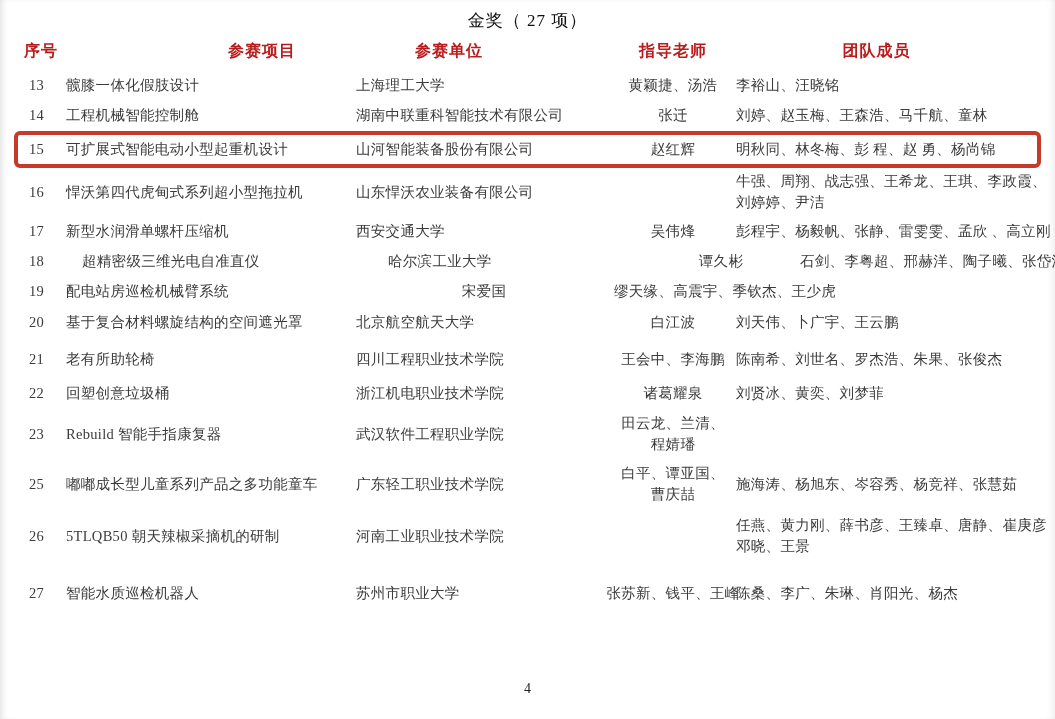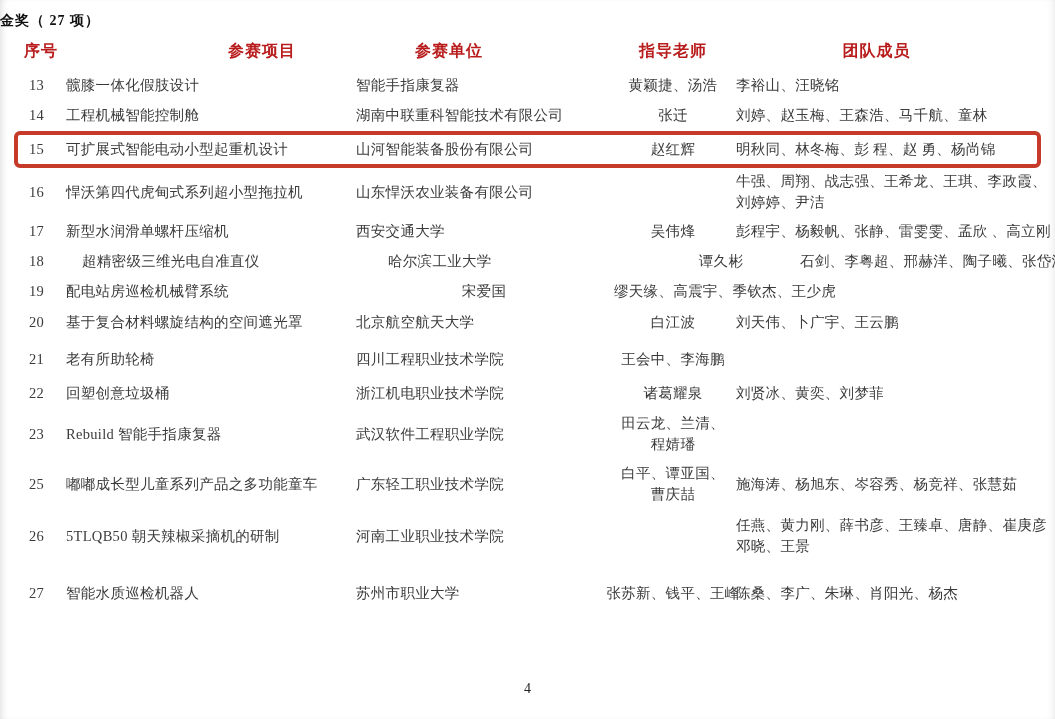--- a/index.html
+++ b/index.html
@@ -12,22 +12,23 @@
   }
   .page {
     position: relative;
     width: 1055px;
     height: 719px;
     background: #ffffff;
     box-shadow: inset 6px 0 8px -6px rgba(0,0,0,0.18), inset -6px 0 8px -6px rgba(0,0,0,0.12);
     padding-top: 8px;
   }
   .doc-title {
-    font-size: 14px;
-    font-weight: bold;
+    text-align: center;
+    font-size: 17px;
+    font-weight: normal;
     color: #101010;
     letter-spacing: 1px;
     height: 26px;
     line-height: 26px;
   }
   .table {
     padding: 0 18px 0 22px;
   }
   .row {
     display: grid;
@@ -93,21 +94,21 @@
       <div class="cell num">序号</div>
       <div class="cell project">参赛项目</div>
       <div class="cell org">参赛单位</div>
       <div class="cell teacher">指导老师</div>
       <div class="cell members">团队成员</div>
     </div>
 
     <div class="row" style="height:30px; margin-top:6px;">
       <div class="cell num">13</div>
       <div class="cell project">髋膝一体化假肢设计</div>
-      <div class="cell org">智能手指康复器</div>
+      <div class="cell org">上海理工大学</div>
       <div class="cell teacher">黄颖捷、汤浩</div>
       <div class="cell members">李裕山、汪晓铭</div>
     </div>
 
     <div class="row" style="height:30px;">
       <div class="cell num">14</div>
       <div class="cell project">工程机械智能控制舱</div>
       <div class="cell org">湖南中联重科智能技术有限公司</div>
       <div class="cell teacher">张迁</div>
       <div class="cell members">刘婷、赵玉梅、王森浩、马千航、童林</div>
@@ -160,20 +161,21 @@
       <div class="cell org">北京航空航天大学</div>
       <div class="cell teacher">白江波</div>
       <div class="cell members">刘天伟、卜广宇、王云鹏</div>
     </div>
 
     <div class="row" style="height:34px; margin-top:4px;">
       <div class="cell num">21</div>
       <div class="cell project">老有所助轮椅</div>
       <div class="cell org">四川工程职业技术学院</div>
       <div class="cell teacher">王会中、李海鹏</div>
+      <div class="cell members">陈南希、刘世名、罗杰浩、朱果、张俊杰</div>
     </div>
 
     <div class="row" style="height:34px;">
       <div class="cell num">22</div>
       <div class="cell project">回塑创意垃圾桶</div>
       <div class="cell org">浙江机电职业技术学院</div>
       <div class="cell teacher">诸葛耀泉</div>
       <div class="cell members">刘贤冰、黄奕、刘梦菲</div>
     </div>
 

